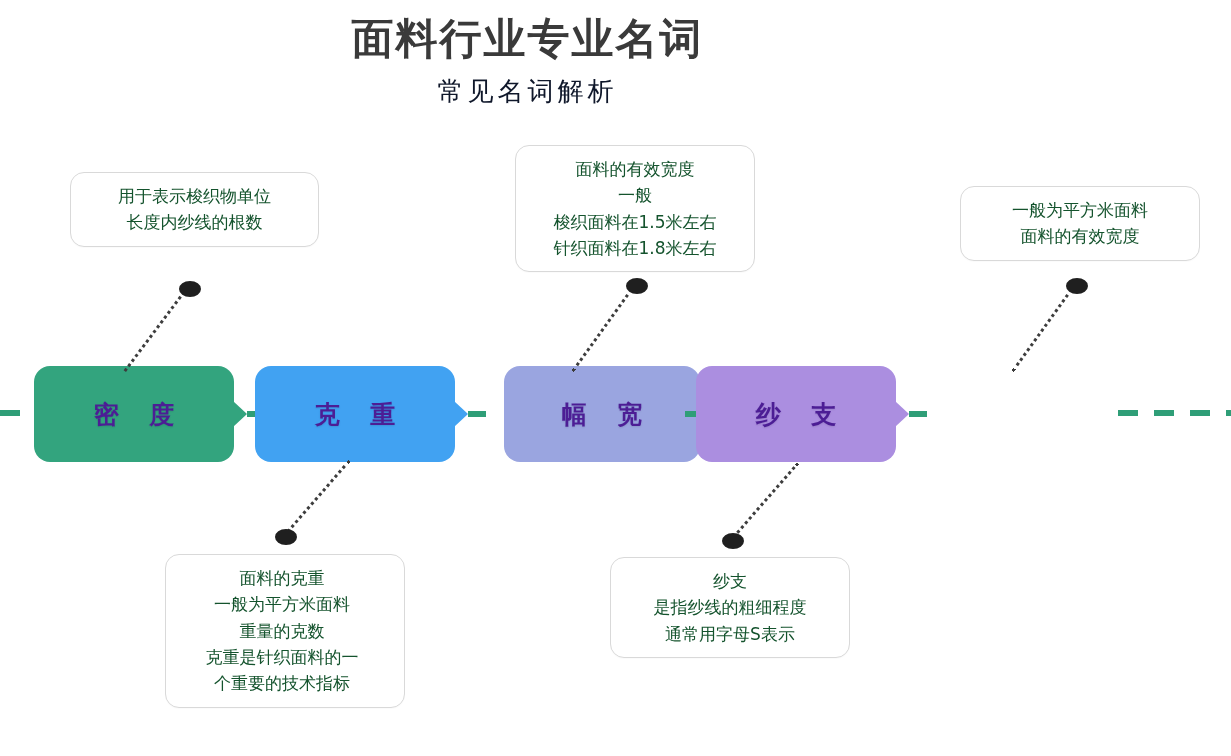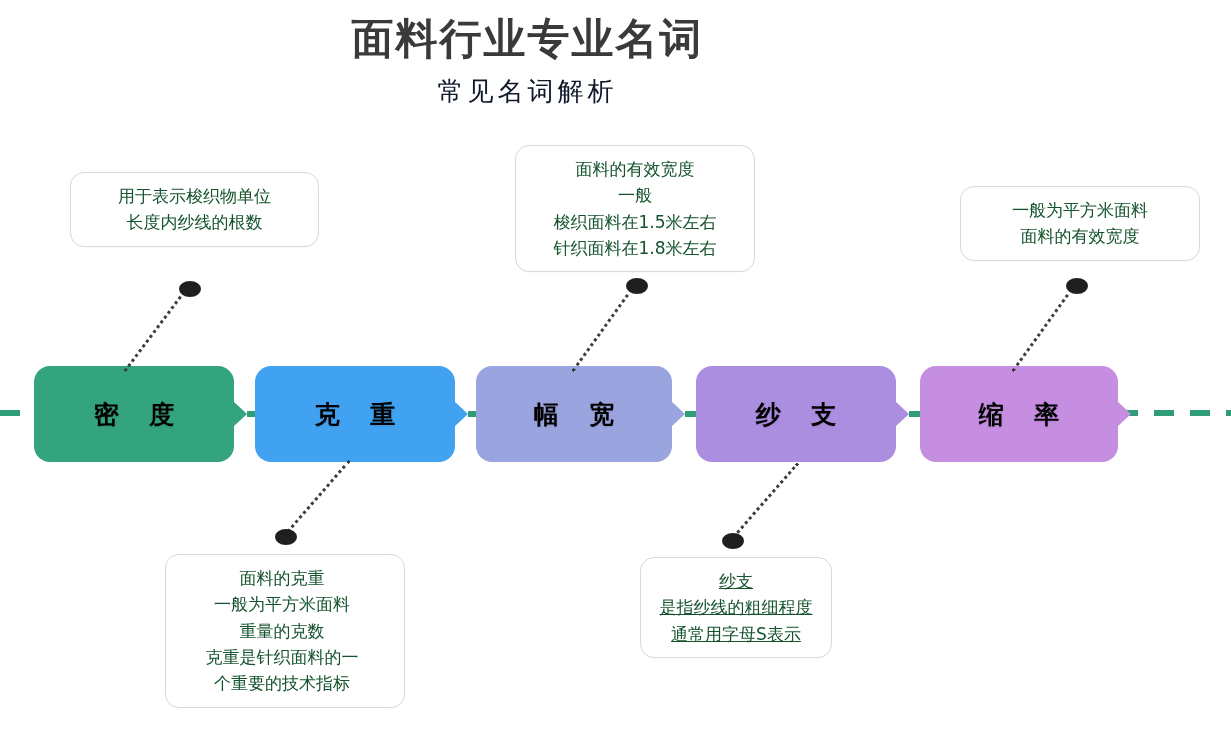--- a/index.html
+++ b/index.html
@@ -81,21 +81,21 @@
   .chip {
     position: relative;
     width: 100%;
     height: 96px;
     border-radius: 16px;
     display: flex;
     align-items: center;
     justify-content: center;
   }
   .chip-label {
-    color: #000000;
+    color: #4c1d95;
     font-size: 25px;
     font-weight: 700;
     letter-spacing: 11px;
     text-indent: 11px;
     text-shadow: 0 1px 2px rgba(0,0,0,0.10);
     font-family: "DejaVu Sans", "Liberation Sans", sans-serif;
   }
   
   .chip-arrow {
     position: absolute;
@@ -176,41 +176,35 @@
 
     <div class="chip-wrap" id="wrap-1" style="left: 255px; width: 200px;">
       <div class="chip" id="chip-1" style="background: rgb(65, 162, 242); color: rgb(65, 162, 242);">
         <span class="chip-label">克  重</span>
         <span class="chip-arrow"></span>
       </div>
       <span class="chip-dash"></span>
     </div>
 
     <div class="chip-wrap" id="wrap-2" style="left: 476px; width: 196px;">
-      <div class="chip" id="chip-2" style="background: rgb(154, 165, 224); color: rgb(154, 165, 224);">
+      <div class="chip" id="chip-2" style="background: rgb(154, 165, 224); color: rgb(154, 165, 224); margin-left: 28px;">
         <span class="chip-label">幅  宽</span>
         <span class="chip-arrow"></span>
       </div>
       <span class="chip-dash"></span>
     </div>
 
     <div class="chip-wrap" id="wrap-3" style="left: 696px; width: 200px;">
       <div class="chip" id="chip-3" style="background: rgb(171, 142, 224); color: rgb(171, 142, 224);">
         <span class="chip-label">纱  支</span>
         <span class="chip-arrow"></span>
       </div>
       <span class="chip-dash"></span>
     </div>
 
-    <div class="chip-wrap" id="wrap-4" style="left: 920px; width: 198px;">
-      <div class="chip" id="chip-4" style="background: rgb(197, 142, 224); color: rgb(197, 142, 224);">
-        <span class="chip-label">缩  率</span>
-        <span class="chip-arrow"></span>
-      </div>
-    </div>
 
   </div>
 
   <div id="connectors">
       <div class="leader" style="left: 186px; top: 292px; width: 100px; transform: rotate(126.87deg);"></div>
       <div class="leader" style="left: 282px; top: 536px; width: 100.658px; transform: rotate(-49.0283deg);"></div>
       <div class="leader" style="left: 633px; top: 290px; width: 101.02px; transform: rotate(125.735deg);"></div>
       <div class="leader" style="left: 729px; top: 540px; width: 103.479px; transform: rotate(-48.9182deg);"></div>
       <div class="leader" style="left: 1073px; top: 290px; width: 101.02px; transform: rotate(125.735deg);"></div>
       <div class="dot" style="left: 179px; top: 281px;"></div>
@@ -230,21 +224,21 @@
       <span class="line">重量的克数</span>
       <span class="line">克重是针织面料的一</span>
       <span class="line">个重要的技术指标</span>
     </div>
   <div class="note" id="note-2" style="left: 515px; top: 145px; width: 240px;">
       <span class="line">面料的有效宽度</span>
       <span class="line">一般</span>
       <span class="line">梭织面料在1.5米左右</span>
       <span class="line">针织面料在1.8米左右</span>
     </div>
-  <div class="note" id="note-3" style="left: 640px; top: 557px; width: 192px; text-decoration: underline;">
+  <div class="note" id="note-3" style="left: 610px; top: 557px; width: 240px;">
       <span class="line">纱支</span>
       <span class="line">是指纱线的粗细程度</span>
       <span class="line">通常用字母S表示</span>
     </div>
   <div class="note" id="note-4" style="left: 960px; top: 186px; width: 240px;">
       <span class="line">一般为平方米面料</span>
       <span class="line">面料的有效宽度</span>
     </div>
 
 </div>

